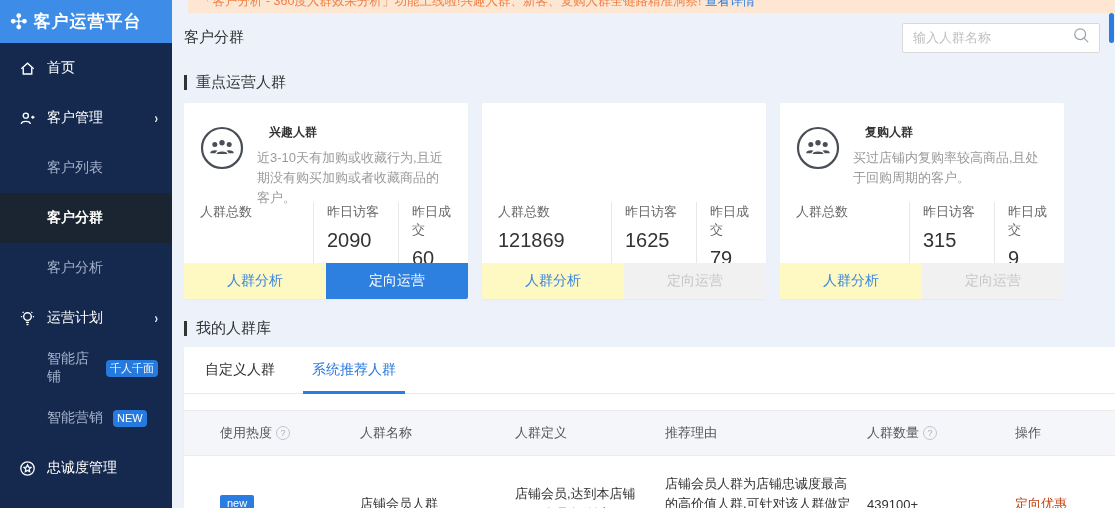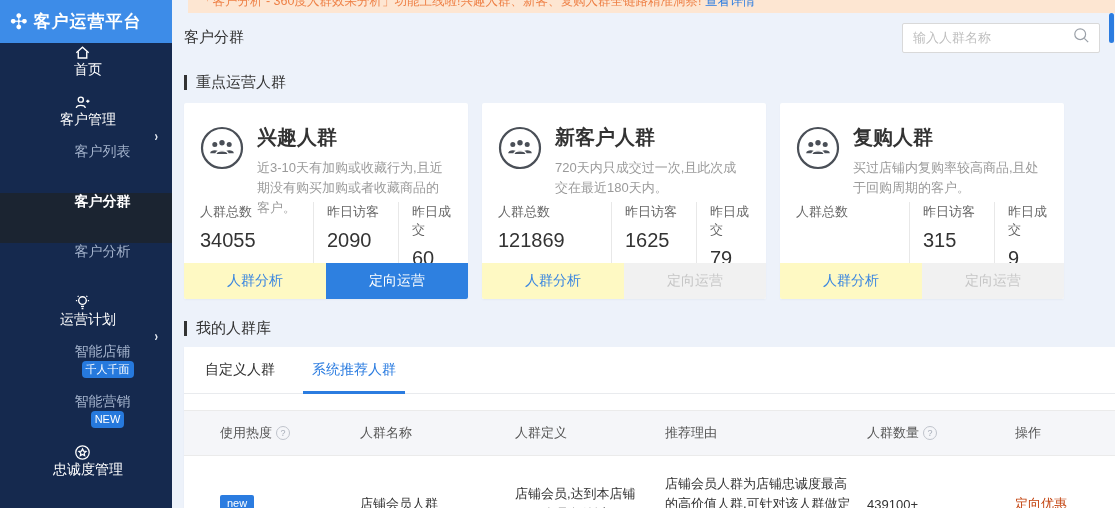--- a/index.html
+++ b/index.html
@@ -5,21 +5,21 @@
   * { margin:0; padding:0; box-sizing:border-box; }
   html,body { width:1115px; height:508px; overflow:hidden; }
   body { font-family:"Liberation Sans","DejaVu Sans",sans-serif; background:#edf2fa; position:relative; }
 
   
   .sidebar { position:absolute; left:0; top:0; width:172px; height:508px; background:#15294e; z-index:2; }
   .logo { height:43px; background:#3d8ce8; display:flex; align-items:center; padding-left:10px; }
   .logo-mark { color:#fff; font-size:21px; line-height:1; margin-right:6px; }
   .logo-text { color:#fff; font-size:17px; font-weight:bold; letter-spacing:1px; }
   .nav { padding-top:0; }
-  .nav-item { height:50px; display:flex; align-items:center; padding:0 14px 0 18px; color:#fff; font-size:14px; cursor:pointer;flex-direction:column; }
+  .nav-item { height:50px; display:flex; align-items:center; padding:0 14px 0 18px; color:#fff; font-size:14px; cursor:pointer; }
   .nav-item .nicon { width:18px; height:18px; margin-right:11px; display:flex; align-items:center; justify-content:center; flex-shrink:0; }
   .nav-item.sub { padding-left:47px; color:#a3b2cb; }
   .nav-item.selected { background:#1b2431; color:#fff; font-weight:bold; }
   .chevron { margin-left:auto; color:#e8eef7; font-size:13px; font-weight:bold; transform:scale(0.8,1.1); }
   .sbadge { background:#2679dd; color:#fff; font-size:11px; line-height:1; padding:3px 4px; border-radius:4px; margin-left:10px; white-space:nowrap; }
 
   
   .main { position:absolute; left:172px; top:0; width:943px; height:508px; background:#edf2fa; }
   .banner { height:13px; background:#fde6d2; overflow:hidden;margin-left:16px; }
   .banner-inner { font-size:12.5px; line-height:19px; margin-top:-8px; padding-left:12px; color:#ee8147; white-space:nowrap; }
@@ -36,21 +36,21 @@
   .section-head { display:flex; align-items:center; margin-top:20px; }
   .section-bar { width:3px; height:15px; background:#333; margin-right:9px; }
   .section-title { font-size:15px; color:#333; font-weight:500; }
 
   
   .cards { display:flex; gap:14px; margin-top:11px; }
   .card { width:284px; height:196px; background:#fff; border-radius:2px; position:relative; overflow:hidden; box-shadow:0 1px 2px rgba(30,60,110,0.04); }
   .card-top { display:flex; padding:21px 18px 0 16px; }
   .card-icon { width:44px; height:44px; flex-shrink:0; margin-top:2px; }
   .card-info { margin-left:13px; }
-  .card-title { font-size:20px; color:#333; font-weight:600; }
+  .card-title { font-size:12px; color:#333; font-weight:600;margin-left:12px; }
   .card-desc { font-size:13px; color:#9a9a9a; line-height:20px; margin-top:7px; }
   .card-stats { position:absolute; left:16px; right:8px; top:99px; display:flex; }
   .stat { padding-top:1px; }
   .stat:nth-child(1) { width:113px; }
   .stat:nth-child(2) { width:85px; border-left:1px solid #e8e8e8; padding-left:13px; }
   .stat:nth-child(3) { flex:1; border-left:1px solid #e8e8e8; padding-left:13px; }
   .stat-label { font-size:13px; color:#666; }
   .stat-value { font-size:20px; color:#333; margin-top:8px; }
   .card-btns { position:absolute; left:0; right:0; bottom:0; height:36px; display:flex; }
   .cbtn { flex:1; display:flex; align-items:center; justify-content:center; font-size:14px; cursor:pointer; }
@@ -203,57 +203,37 @@
               </svg>
           </span>
           <div class="card-info">
             <div class="card-title">兴趣人群</div>
             <div class="card-desc">近3-10天有加购或收藏行为,且近期没有购买加购或者收藏商品的客户。</div>
           </div>
         </div>
         <div class="card-stats">
           <div class="stat">
               <div class="stat-label">人群总数</div>
-              <div class="stat-value">34055</div>
             </div>
           <div class="stat">
               <div class="stat-label">昨日访客</div>
               <div class="stat-value">2090</div>
             </div>
           <div class="stat">
               <div class="stat-label">昨日成交</div>
               <div class="stat-value">60</div>
             </div>
         </div>
         <div class="card-btns">
           <div class="cbtn light">人群分析</div>
           <div class="cbtn primary">定向运营</div>
         </div>
       </div>
 
       <div class="card">
-        <div class="card-top">
-          <span class="card-icon">
-            <svg width="44" height="44" viewBox="0 0 44 44">
-                <circle cx="22" cy="22" r="20" fill="none" stroke="#4a4f57" stroke-width="2.2"></circle>
-                <g fill="#4a4f57">
-                  <circle cx="14.8" cy="18.4" r="2.5"></circle>
-                  <path d="M10.2 27.2c0-3.8 9.2-3.8 9.2 0z"></path>
-                  <circle cx="29.2" cy="18.4" r="2.5"></circle>
-                  <path d="M24.6 27.2c0-3.8 9.2-3.8 9.2 0z"></path>
-                  <circle cx="22" cy="16.8" r="3.4" stroke="#fff" stroke-width="1.4"></circle>
-                  <path d="M15.8 28.6c0-5 12.4-5 12.4 0z" stroke="#fff" stroke-width="1.4"></path>
-                </g>
-              </svg>
-          </span>
-          <div class="card-info">
-            <div class="card-title">新客户人群</div>
-            <div class="card-desc">720天内只成交过一次,且此次成交在最近180天内。</div>
-          </div>
-        </div>
         <div class="card-stats">
           <div class="stat">
               <div class="stat-label">人群总数</div>
               <div class="stat-value">121869</div>
             </div>
           <div class="stat">
               <div class="stat-label">昨日访客</div>
               <div class="stat-value">1625</div>
             </div>
           <div class="stat">

